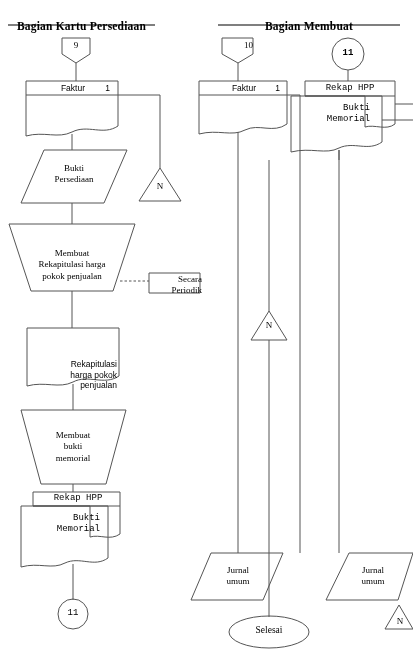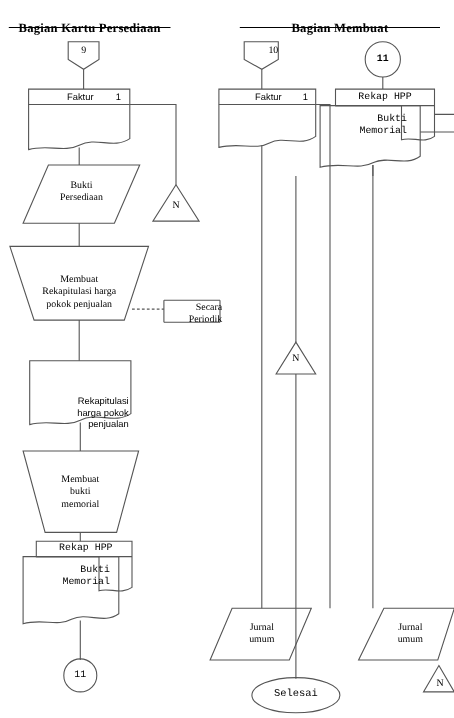--- a/index.html
+++ b/index.html
@@ -34,21 +34,21 @@
   .lbl {
     position: absolute;
     text-align: center;
     line-height: 1.25;
     white-space: pre-line;
     pointer-events: none;
   }
   .serif { font-family: "Liberation Serif", serif; font-size: 9px; }
   .sans  { font-family: "Liberation Sans", sans-serif; font-size: 8.5px; }
   .sans9 { font-family: Liberation Mono, monospace; font-size: 9px; }
-  .lserif { font-family: Liberation Mono, monospace; font-size: 9.5px; }
+  .lserif { font-family: Liberation Serif, serif; font-size: 9.5px; }
   .left { text-align: right; }
   .right { text-align: right; }
 </style>
 </head>
 <body>
 
 <svg id="canvas" viewBox="0 0 413 653" xmlns="http://www.w3.org/2000/svg">
   <g fill="none" stroke="#555555" stroke-width="1" stroke-linejoin="miter" stroke-linecap="butt">
 
     <line x1="8" y1="25" x2="155" y2="25" stroke="#000000" stroke-width="1.1"></line>

